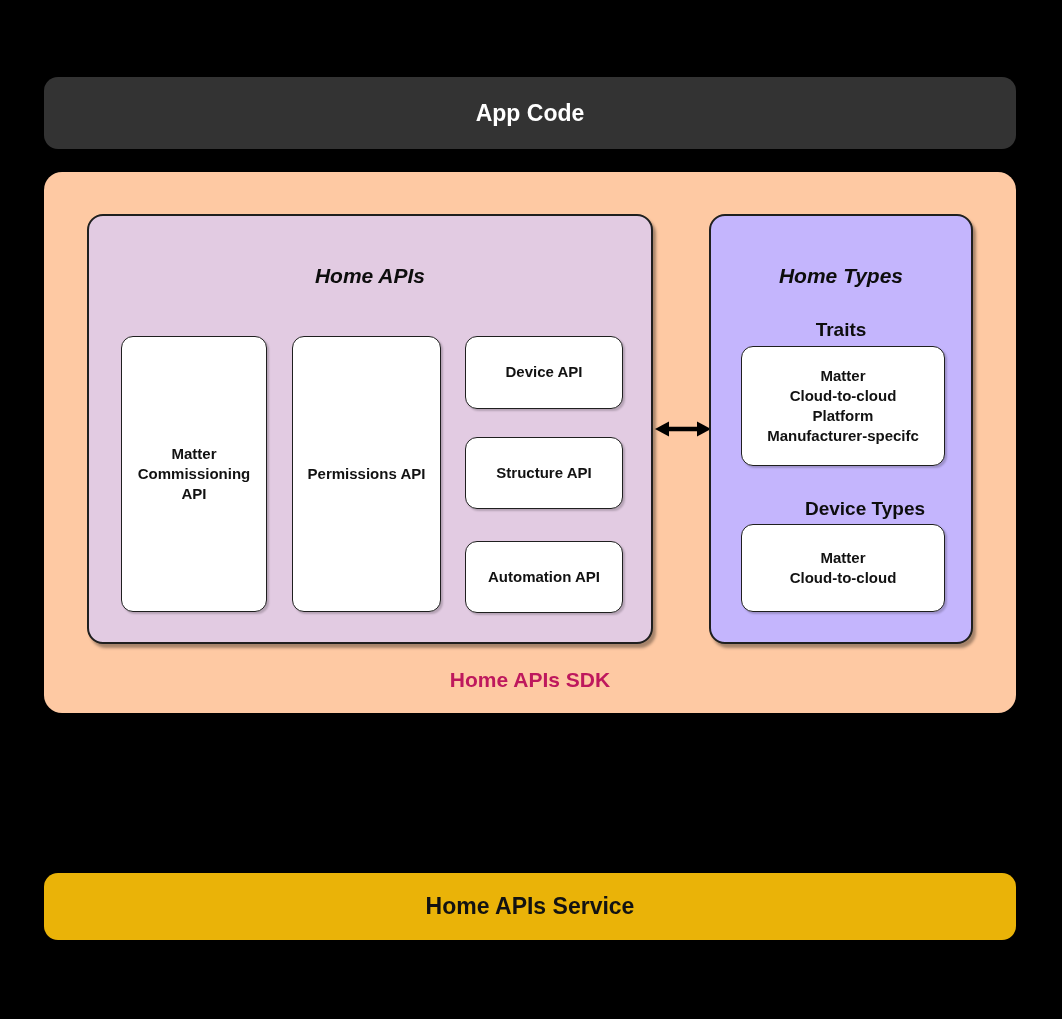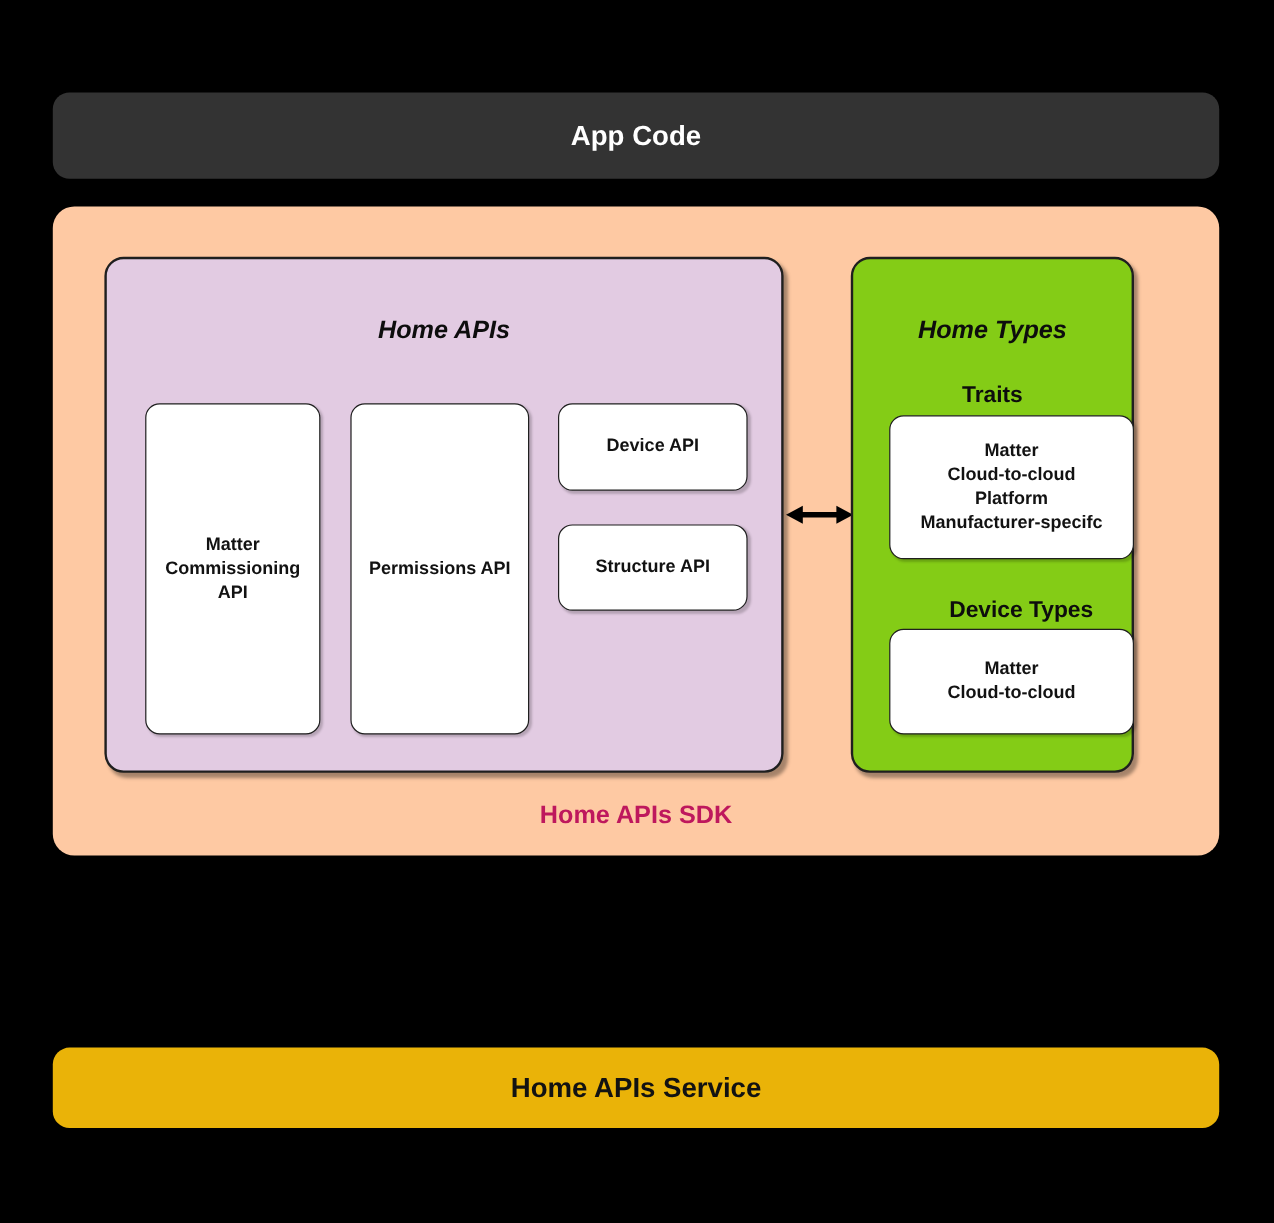--- a/index.html
+++ b/index.html
@@ -59,22 +59,22 @@
     box-shadow: 3px 4px 3px rgba(0,0,0,0.35);
     box-sizing: border-box;
   }
   .panel-home-apis {
     left: 43px;
     width: 566px;
     background: #e2cbe2;
   }
   .panel-home-types {
     left: 665px;
-    width: 236px;
-    background: #84cc16;
+    width: 264px;
+    background: #c4b5fd;
   }
   .panel-title {
     position: absolute;
     left: 0;
     top: 48px;
     width: 100%;
     text-align: center;
     font-size: 21px;
     color: #0d0d0d;
     font-style: italic;
@@ -149,20 +149,23 @@
       </div>
       <div class="card card-device">
         <span>Device API</span>
       </div>
       <div class="card card-permissions">
         <span>Permissions API</span>
       </div>
       <div class="card card-structure">
         <span>Structure API</span>
       </div>
+      <div class="card card-automation">
+        <span>Automation API</span>
+      </div>
     </div>
 
     <svg class="arrow" viewBox="0 0 58 20" xmlns="http://www.w3.org/2000/svg">
       <line x1="12" y1="10" x2="46" y2="10" stroke="#000000" stroke-width="4.5"></line>
       <polygon points="1,10 15,2.5 15,17.5" fill="#000000"></polygon>
       <polygon points="57,10 43,2.5 43,17.5" fill="#000000"></polygon>
     </svg>
 
     <div class="panel panel-home-types">
       <div class="panel-title">Home Types</div>

